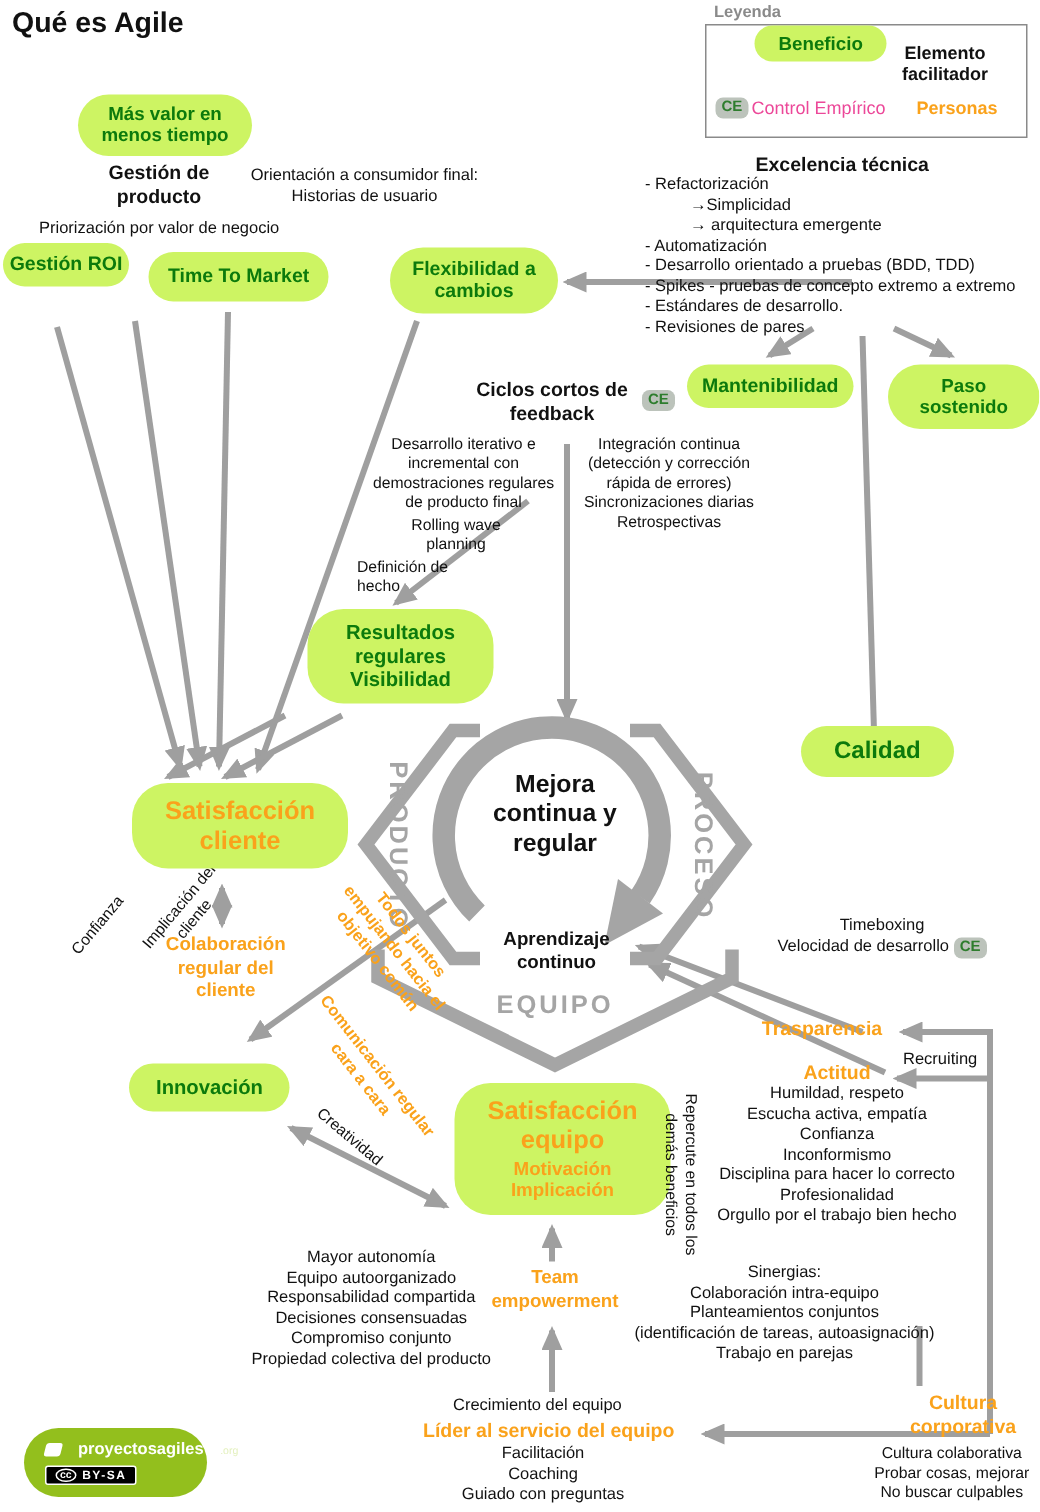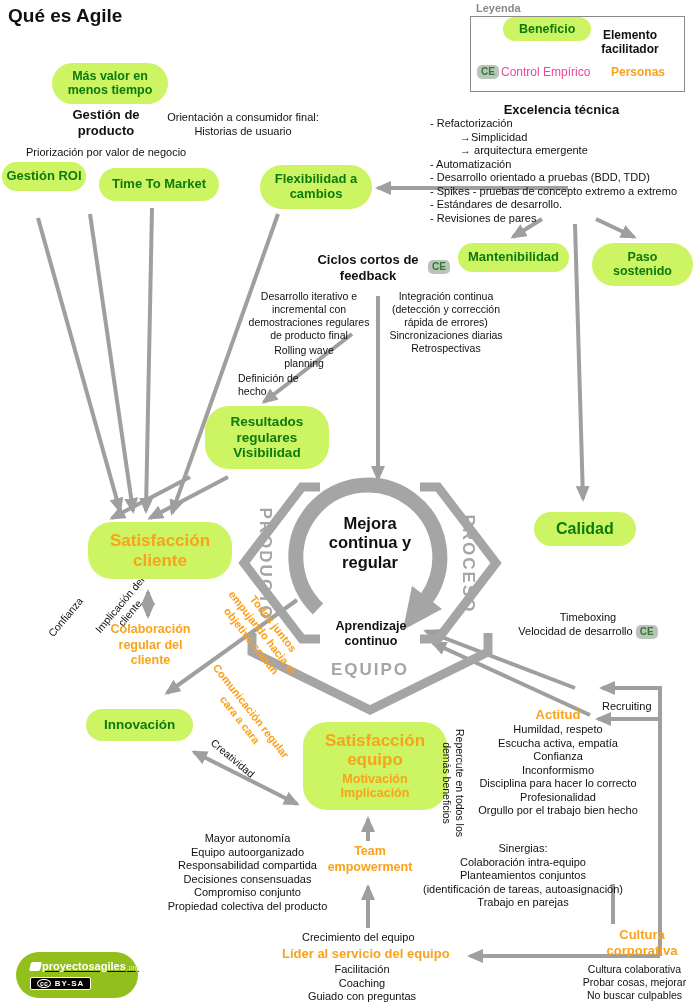--- a/index.html
+++ b/index.html
@@ -16,21 +16,21 @@
   .gray{color:#8a8a8a;}
   .ce{display:inline-block;background:#bcc3bb;color:#2e7d2e;font-weight:bold;font-size:10px;
       padding:0 4px;border-radius:5px;line-height:14px;}
   .vlabel{color:#a5a5a5;font-weight:bold;font-size:17px;letter-spacing:2px;text-align:center;}
   .ind{padding-left:30px;}
   svg{position:absolute;left:0;top:0;pointer-events:none;}
   .legendbox{position:absolute;left:470px;top:16px;width:213px;height:74px;background:#fff;
              border:1px solid #8a8a8a;}
   .logo-pill{position:absolute;left:16px;top:952px;width:122px;height:46px;background:var(--logogreen,#93bf1d);
              border-radius:23px;}
-  .logo-row1{position:absolute;left:14px;top:8px;display:flex;align-items:baseline;gap:1px;text-decoration:underline;}
+  .logo-row1{position:absolute;left:14px;top:8px;display:flex;align-items:baseline;gap:11px;}
   .logo-icon{width:11px;height:9px;background:#fff;border-radius:2px;transform:skewX(-14deg);align-self:center;}
   .logo-name{color:#fff;font-weight:bold;font-size:11px;}
   .logo-tld{color:#e3f0bd;font-size:7px;}
   .cc-badge{position:absolute;left:14px;top:25px;background:#000;border:1px solid #fff;border-radius:2px;
             color:#fff;font-size:8px;font-weight:bold;display:flex;align-items:center;gap:4px;
             padding:1px 6px;letter-spacing:1px;}
   .cc-circle{border:1px solid #fff;border-radius:50%;font-size:7px;padding:0 2px;letter-spacing:0;}
 </style>
 </head>
 <body>
@@ -134,26 +134,27 @@
   <div class="abs ctr tiny" style="left:86px;top:596px;width:78px;transform:rotate(-50deg);">Implicación del cliente</div>
   <div class="bubble orange" style="left:88px;top:522px;width:124px;padding:9px 10px;font-size:17px;color:var(--orange,#faa21b);">Satisfacción cliente</div>
   <div class="abs b ctr" style="left:318px;top:514px;width:104px;font-size:16.5px;line-height:1.18;">Mejora continua y regular</div>
 
   <div class="abs b ctr orange" style="left:103px;top:622px;width:95px;font-size:12.5px;line-height:1.25;">Colaboración regular del cliente</div>
   <div class="abs b ctr" style="left:327px;top:619px;width:88px;font-size:12.5px;line-height:1.2;">Aprendizaje continuo</div>
   <div class="abs vlabel" style="left:195px;top:554px;width:140px;transform:rotate(90deg);">PRODUCTO</div>
   <div class="abs vlabel" style="left:398px;top:554px;width:140px;transform:rotate(90deg);">PROCESO</div>
   <div class="abs vlabel" style="left:312px;top:660px;width:116px;">EQUIPO</div>
 
-  <div class="bubble" style="left:534px;top:512px;padding:8px 22px;font-size:16px;">Calidad</div>
+  <div class="bubble" style="left:534px;top:484px;padding:8px 22px;font-size:16px;">Calidad</div>
   <div class="abs ctr small" style="left:508px;top:611px;width:160px;">
     <div>Timeboxing</div>
     <div><span>Velocidad de desarrollo</span> <span class="ce">CE</span></div>
   </div>
 
+  <div class="abs b ctr orange" style="left:448px;top:678px;width:200px;font-size:13px;">Trasparencia</div>
   <div class="abs small" style="left:602px;top:700px;">Recruiting</div>
   <div class="abs b ctr orange" style="left:458px;top:707px;width:200px;font-size:13px;">Actitud</div>
   <div class="abs ctr small" style="left:458px;top:723px;width:200px;line-height:13.5px;">
     <div>Humildad, respeto</div>
     <div>Escucha activa, empatía</div>
     <div>Confianza</div>
     <div>Inconformismo</div>
     <div>Disciplina para hacer lo correcto</div>
     <div>Profesionalidad</div>
     <div>Orgullo por el trabajo bien hecho</div>

